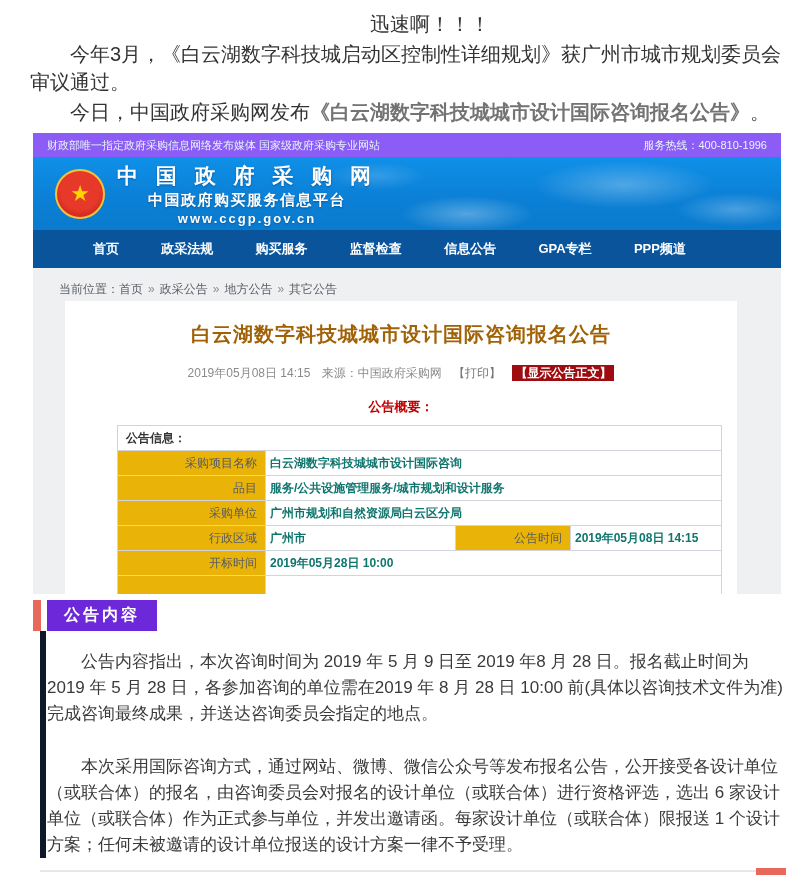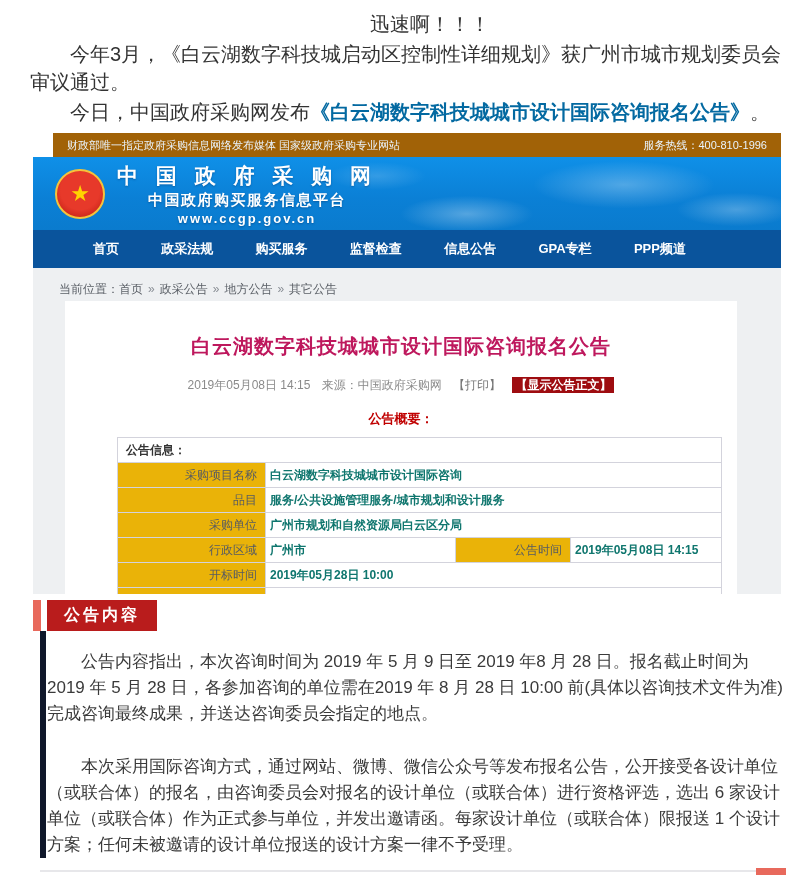--- a/index.html
+++ b/index.html
@@ -5,28 +5,28 @@
   html,body { margin:0; padding:0; background:#fff; }
   body {
     width:812px; height:891px; overflow:hidden;
     font-family:"Liberation Sans","DejaVu Sans",sans-serif;
     -webkit-font-smoothing:antialiased;
   }
   
   .intro { padding:8px 22px 0 30px; font-size:20px; line-height:28px; color:#333; }
   .headline { text-align:center; margin:0; }
   .intro p { margin:2px 0 0 0; text-indent:2em; }
-  .red-link { color:#0369a1; font-weight:bold; }
+  .red-link { color:#737373; font-weight:bold; }
 
   
   .shot { width:748px; margin:7px 0 0 33px; }
   .topbar {
-    height:24px; background:#a16207; color:#eaf4fd;
+    height:24px; background:#8b5cf6; color:#eaf4fd;
     display:flex; justify-content:space-between; align-items:center;
-    padding:0 14px; font-size:11px; box-sizing:border-box;margin-left:20px;
+    padding:0 14px; font-size:11px; box-sizing:border-box;
   }
   .banner {
     height:73px; position:relative; overflow:hidden;
     background:linear-gradient(180deg,#0f90e8 0%,#0b80d6 55%,#0a7bce 100%);
     display:flex; align-items:center; padding-left:22px; box-sizing:border-box;
   }
   .banner::after {
     content:""; position:absolute; inset:0; pointer-events:none;
     background:
       radial-gradient(95px 26px at 58% 78%, rgba(255,255,255,.30), transparent 70%),
@@ -48,37 +48,37 @@
   .nav {
     height:38px; background:#0a549c; color:#fff;
     display:flex; align-items:center; justify-content:space-between;
     padding:0 95px 0 60px; font-size:13px; font-weight:bold;
   }
   .nav span { cursor:pointer; }
   .body-area { background:#eef0f2; height:326px; position:relative; }
   .breadcrumb { padding:13px 0 0 26px; font-size:12px; color:#5a5f66; }
   .breadcrumb .sep { margin:0 5px; color:#8a8f96; }
   .card { position:absolute; left:32px; right:44px; top:33px; bottom:0; background:#fff; overflow:hidden; }
-  .art-title { margin-top:32px; text-align:center; font-size:20px; font-weight:bold; color:#be185d; letter-spacing:1px; }
+  .art-title { margin-top:20px; text-align:center; font-size:20px; font-weight:bold; color:#a16207; letter-spacing:1px; }
   .art-meta { margin-top:17px; text-align:center; font-size:12px; color:#8a8a8a; }
   .art-meta .piece { margin:0 4px; }
   .print-btn { color:#777; }
   .show-badge { background:#9e0c10; color:#fff; font-weight:bold; padding:1px 3px; }
   .summary-label { margin-top:16px; text-align:center; font-size:13px; font-weight:bold; color:#c00000; }
   .info-table { border-collapse:collapse; table-layout:fixed; width:604px; margin:9px 0 0 52px; font-size:12px; }
   .info-table td { border:1px solid #d3d3dc; height:24px; padding:0; overflow:hidden; white-space:nowrap;margin-top:28px; }
   .info-table td.lbl { background:#eab308; color:#565b63; text-align:right; padding-right:8px; }
   .info-table td.val { font-weight:bold; color:#0f766e; padding-left:4px; }
   .info-table td.head { font-weight:bold; color:#333; padding-left:8px; background:#fff; }
 
   
   .notice-header { margin:6px 0 0 33px; display:flex; align-items:stretch; height:31px; }
   .red-bar { width:8px; background:#e8695c; }
   .badge {
-    margin-left:6px; background:#b91c1c; color:#fff;
+    margin-left:6px; background:#6d28d9; color:#fff;
     font-size:16px; font-weight:bold; letter-spacing:3px;
     display:flex; align-items:center; padding:0 17px;
   }
   .notice-body { margin:0 24px 0 40px; border-left:6px solid #0f172a; padding-left:1px; }
   .notice-body p { margin:0; text-indent:2em; font-size:17px; line-height:26px; color:#3a3a3a; }
   .notice-body p.p1 { padding-top:18px; }
   .notice-body p.p2 { padding-top:27px; }
   .bottom-rule { margin:12px 26px 0 40px; border-top:2px solid #e7e7ea; position:relative; height:8px; }
   .red-chip { position:absolute; right:0; top:-4px; width:30px; height:7px; background:#e8695c; }
 </style>

